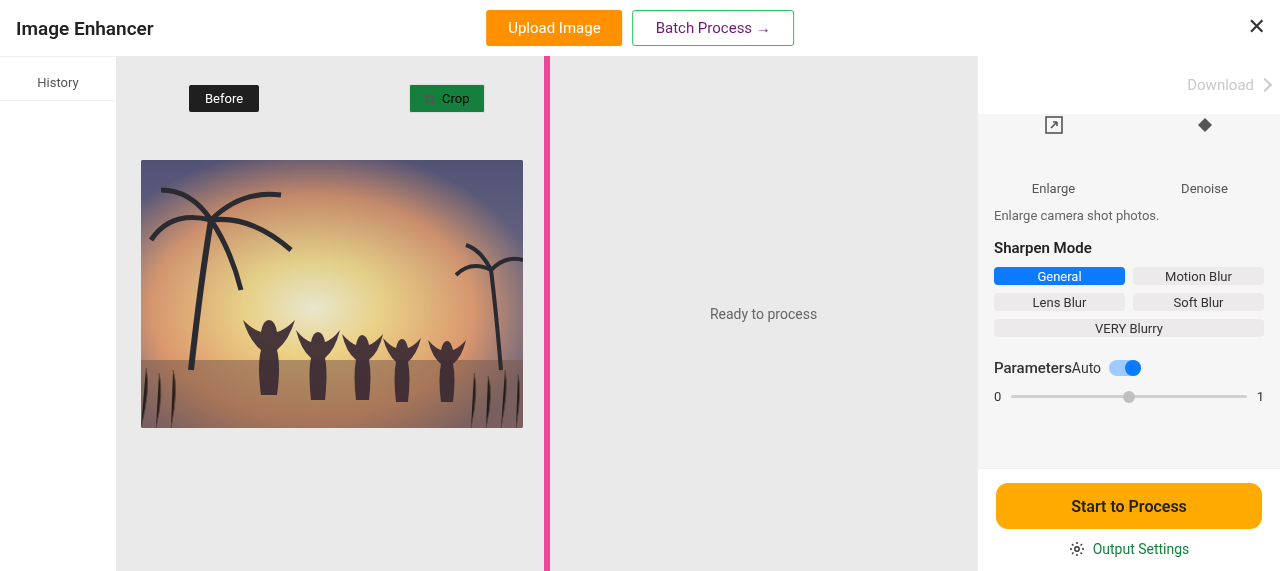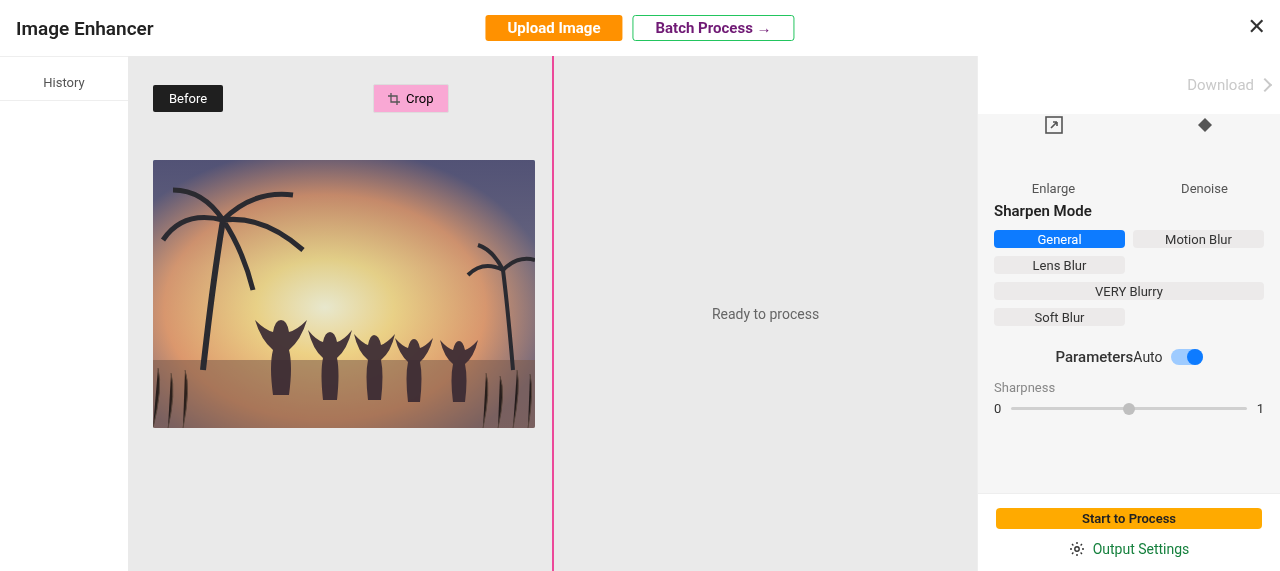--- a/index.html
+++ b/index.html
@@ -1,71 +1,71 @@
 <!DOCTYPE html>
 <html><head>
 <meta charset="utf-8">
 <style>
   * { box-sizing: border-box; margin: 0; padding: 0; font-family: -apple-system, BlinkMacSystemFont, "Segoe UI", Roboto, Arial, sans-serif; }
   body { width: 1280px; height: 571px; overflow: hidden; background: #fff; color: #333; }
 
   .topbar { height: 56px; display: flex; align-items: center; padding: 0 16px; position: relative; }
   .app-title { font-size: 19px; font-weight: 600; color: #222; }
   .top-buttons { position: absolute; left: 50%; transform: translateX(-50%); display: flex; gap: 10px; }
-  .btn { height: 26px; padding: 0 22px; border-radius: 3px; font-size: 15px; font-weight:700; cursor: pointer; display: inline-flex; align-items: center; justify-content:center; }
+  .btn { height: 36px; padding: 0 22px; border-radius: 3px; font-size: 15px; font-weight:400; cursor: pointer; display: inline-flex; align-items: center; justify-content:center; }
   .btn-upload { background: #ff9100; color: #fff; border: none; }
   .btn-batch { background: #fff; color: #701a75; border: 1px solid #22c55e; }
   .close-x { position: absolute; right: 14px; top: 14px; font-size: 22px; color: #333; cursor: pointer; }
 
   .main { display: flex; height: calc(571px - 56px); }
 
-  .sidebar { width: 128px; border-top: 1px solid #eee; display: flex; flex-direction: column; align-items: center; }
+  .sidebar { width: 116px; border-top: 1px solid #eee; display: flex; flex-direction: column; align-items: center; }
   .history-label { font-size: 13px; color: #555; margin-top: 18px; margin-bottom: 10px; }
   .sidebar-divider { width: 100%; height: 1px; background: #eee; }
   .empty-box { margin-top: 50px; display: flex; flex-direction: column; align-items: center; gap: 30px; }
   .inbox-svg { width: 42px; height: 40px; }
   .empty-label { font-size: 13px; color: #555; }
 
   .workspaces { flex: 1; display: flex; background: #eaeaea; border-left: 1px solid #eaeaea; }
   .pane { flex: 1; position: relative; }
-  .pane + .pane { border-left: 2px solid #ec4899; }
+  .pane + .pane { border-left: 6px solid #ec4899; }
   .pane-header { position: absolute; top: 28px; left: 24px; display: flex; gap: 12px; align-items: center; }
-  .before-pill { background: #1f1f1f; color: #fff; font-size: 13px; padding: 6px 16px; border-radius: 2px; }
-  .crop-btn { background:#f9a8d4; border:1px solid #ddd; font-size:13px; padding:6px 14px; border-radius:2px; display:flex; align-items:center; gap:6px; cursor:pointer; margin-left:138px;}
+  .before-pill { background: #1f1f1f; color: #fff; font-size: 13px; padding: 6px 16px; border-radius: 2px; margin-left: 48px; }
+  .crop-btn { background:#15803d; border:1px solid #ddd; font-size:13px; padding:6px 14px; border-radius:2px; display:flex; align-items:center; gap:6px; cursor:pointer; margin-left:138px;}
   .crop-icon { width:12px; height:12px; }
   .thumb { position: absolute; top: 104px; left: 24px; width: 382px; height: 268px; border-radius: 2px; overflow: hidden; }
   .thumb-img { width:100%; height:100%; display:block; }
   .ready-text { position: absolute; top: 50%; left: 50%; transform: translate(-50%, -50%); color: #666; font-size: 14px; }
 
   .rightpanel { width: 303px; background: #fff; display: flex; flex-direction: column; border-left: 1px solid #eee; }
   .download-row { height: 58px; display:flex; align-items:center; justify-content:flex-end; padding-right: 10px; color: #c9c9c9; font-size: 15px; gap:6px;}
   .chev { width: 10px; height: 10px; border-right: 2px solid #c9c9c9; border-top: 2px solid #c9c9c9; transform: rotate(45deg);}
   .settings-scroll { flex:1; background:#f6f6f6; overflow:hidden; position: relative; }
   .tabs { display:flex; height: 82px; }
   .tab { flex:1; display:flex; flex-direction:column; align-items:center; justify-content:space-between; gap:8px; font-size:13px; color:#555; cursor:pointer;}
   .tab svg { width:22px; height:22px; }
   .tab.active { background:#0d7bff; color:#fff; }
   .tab.active svg path, .tab.active svg polyline { stroke:#fff; fill:#fff; }
   .desc { padding: 12px 16px 10px; font-size: 13px; color: #666; }
   .mode-title { padding: 6px 16px 10px; font-size: 15px; font-weight:600; color:#222; }
   .mode-grid { padding: 0 16px; display:grid; grid-template-columns: 1fr 1fr; gap: 8px; }
   .mode-btn { background:#eceaea; border:none; border-radius:4px; height:18px; font-size:13px; color:#333; cursor:pointer; }
   .mode-btn.active { background:#0d7bff; color:#fff; }
   .mode-btn.wide { grid-column: span 2; }
-  .params-row { display:flex; justify-content:center; align-items:center; padding: 22px 16px 6px; }
+  .params-row { display:flex; justify-content:flex-start; align-items:center; padding: 22px 16px 6px; }
   .params-title { font-size:15px; font-weight:500; }
   .auto-block { display:flex; align-items:center; gap:8px; font-size:14px; color:#333;}
   .toggle { width:32px; height:16px; background:#9ecbff; border-radius:999px; position:relative; cursor:pointer;}
   .toggle-knob { width:16px; height:16px; background:#0d7bff; border-radius:50%; position:absolute; right:0; top:0;}
   .param-label { padding: 8px 16px 0; font-size:13px; color:#888; }
   .slider-row { padding: 6px 16px 16px; display:flex; align-items:center; gap:10px; font-size:13px; color:#333;}
   .slider { flex:1; height:3px; background:#d0d0d0; border-radius:2px; position:relative;}
   .slider-thumb { position:absolute; top:50%; left:50%; transform:translate(-50%,-50%); width:12px; height:12px; border-radius:50%; background:#bfbfbf;}
   .bottom-actions { background:#fff; padding: 14px 18px 10px; display:flex; flex-direction:column; gap:12px; border-top:1px solid #eee;}
-  .start-btn { background:#ffaa00; border:none; height:21px; font-size:13px; font-weight:600; color:#222; border-radius:4px; cursor:pointer;}
+  .start-btn { background:#ffaa00; border:none; height:46px; font-size:16px; font-weight:600; color:#222; border-radius:12px; cursor:pointer;}
   .output-row { display:flex; align-items:center; justify-content:center; gap:8px; font-size:14px; color:#15803d; cursor:pointer; padding-bottom:4px;}
   .gear { width:16px; height:16px; }
 </style>
 </head>
 <body>
 
 <div class="topbar">
   <div class="app-title">Image Enhancer</div>
   <div class="top-buttons">
     <button class="btn btn-upload">Upload Image</button>
@@ -155,38 +155,38 @@
             </svg>
           <span>Enlarge</span>
         </div>
         <div class="tab">
           <svg viewBox="0 0 22 22">
               <path d="M4 11 L11 4 L18 11 L11 18 Z" fill="#555"></path>
             </svg>
           <span>Denoise</span>
         </div>
       </div>
+      <div class="desc">Enlarge camera shot photos.</div>
       <div class="mode-title">Sharpen Mode</div>
       <div class="mode-grid">
         <button class="mode-btn active">General</button>
         <button class="mode-btn">Motion Blur</button>
         <button class="mode-btn">Lens Blur</button>
+        <button class="mode-btn">Soft Blur</button>
         <button class="mode-btn wide">VERY Blurry</button>
-        <button class="mode-btn">Soft Blur</button>
       </div>
       <div class="params-row">
         <div class="params-title">Parameters</div>
         <div class="auto-block">
           <span>Auto</span>
           <div class="toggle">
               <div class="toggle-knob"></div>
             </div>
         </div>
       </div>
-      <div class="param-label">Sharpness</div>
       <div class="slider-row">
         <span>0</span>
         <div class="slider">
             <div class="slider-thumb"></div>
           </div>
         <span>1</span>
       </div>
     </div>
     <div class="bottom-actions">
       <button class="start-btn">Start to Process</button>

